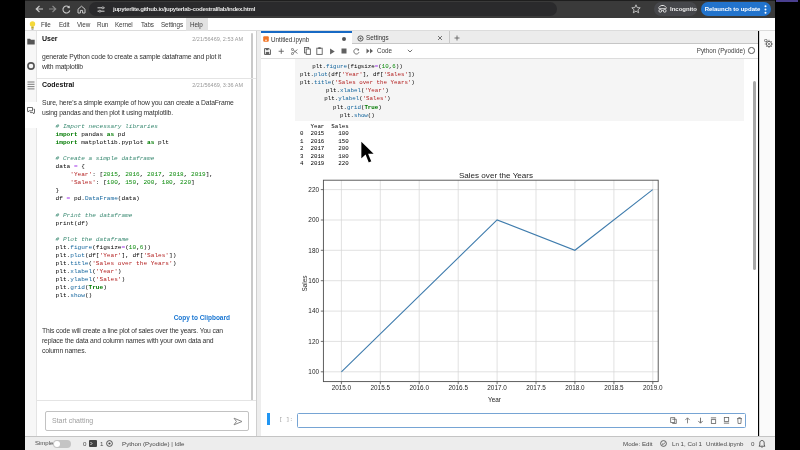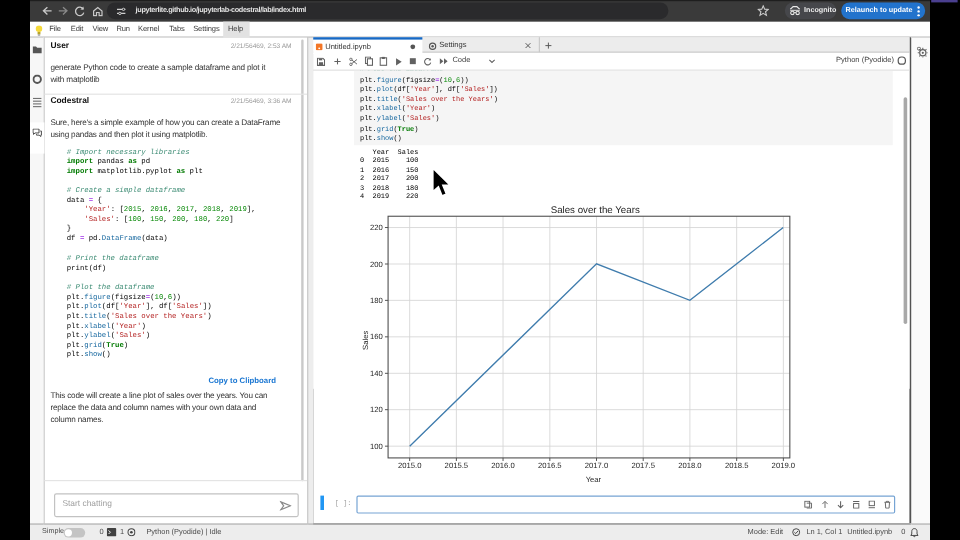--- a/index.html
+++ b/index.html
@@ -24,21 +24,21 @@
 #chat .code { font-family:"Liberation Mono", monospace; white-space:pre; font-size:6.1px; line-height:8.1px; color:#000; }
 .com { color:#3a8a72; font-style:italic; }
 .kw  { color:#007a00; font-weight:bold; }
 .num { color:#0a8a0a; }
 .str { color:#b42222; }
 .op  { color:#a238e8; font-weight:bold; }
 .prop{ color:#14669e; }
 
 #split { left:256px; top:31px; width:5px; height:406px; background:#ededed; border-left:1px solid #cfcfcf; }
 
-#nb { left:261px; top:31px; width:497px; height:293px; background:#fff; }
+#nb { left:261px; top:31px; width:497px; height:293px; background:#fff;text-align:center; }
 #tabbar { left:0; top:0; width:497px; height:13px; background:#ececec; border-bottom:1px solid #c6c6c6; }
 #toolbar { left:0; top:13px; width:497px; height:14.5px; background:#fff; border-bottom:1px solid #dcdcdc; }
 #nbcontent { left:0; top:27.5px; width:497px; height:377.5px; background:#fff; overflow:hidden; }
 
 #rightbar { left:759px; top:31px; width:16px; height:406px; background:#fafafa; border-left:1px solid #d4d4d4; }
 
 #statusbar { left:25px; top:437px; width:750px; height:13px; background:#ededed; }
 #statusbar div { position:absolute; font-size:6.2px; color:#4a4a4a; height:13px; line-height:13px; }
 </style>
 </head>

